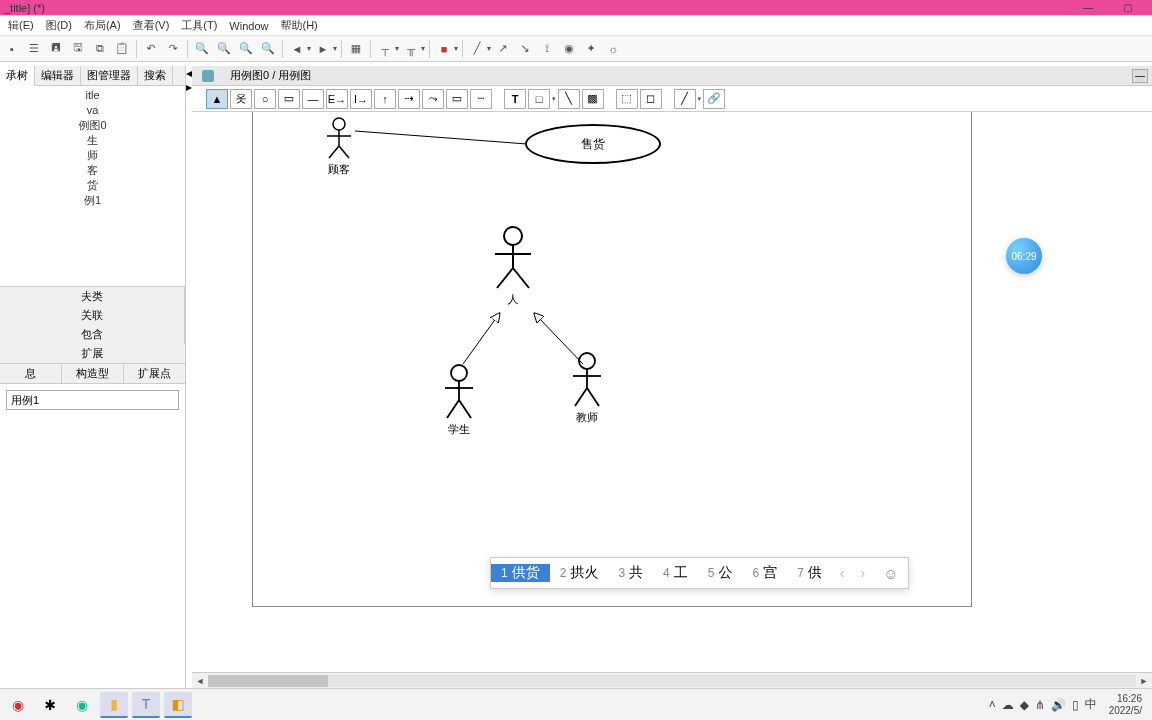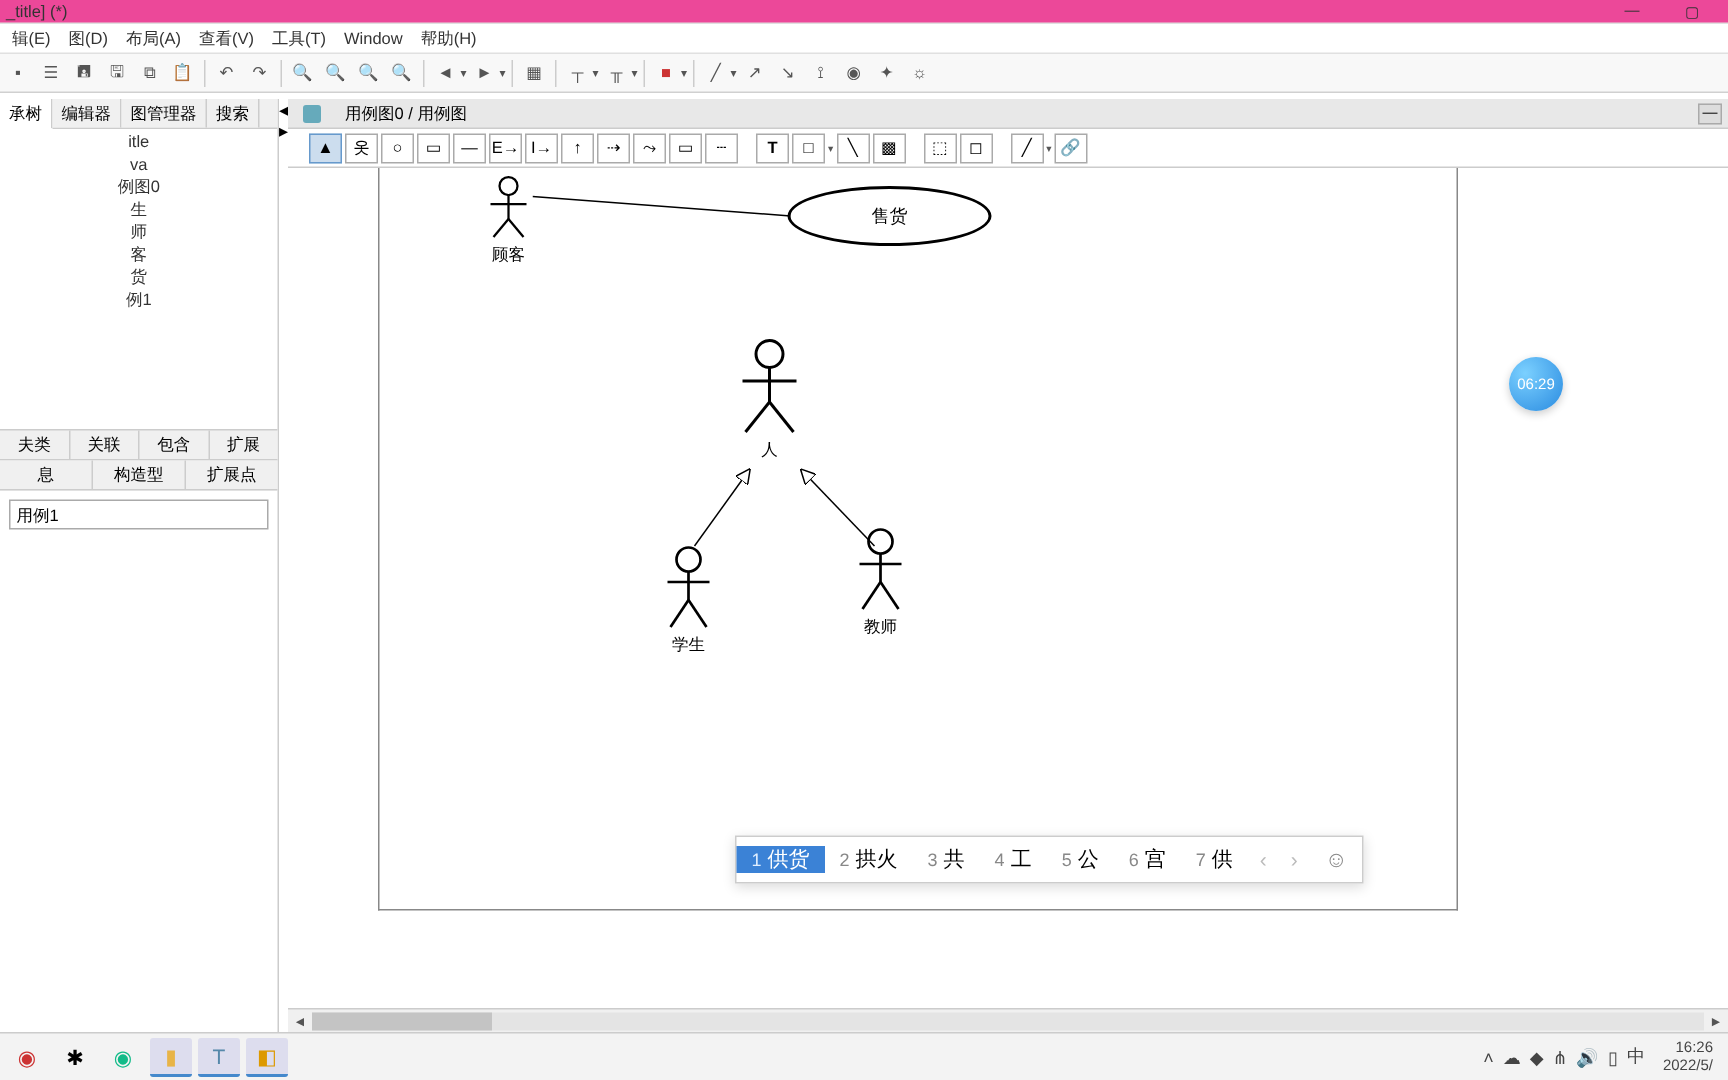--- a/index.html
+++ b/index.html
@@ -21,21 +21,21 @@
 
 .left-panel { width: 186px; background: #fff; border-right: 1px solid #ccc; display: flex; flex-direction: column; }
 
 .tab-strip { display: flex; border-bottom: 1px solid #ccc; background: #f0f0f0; }
 .tab-strip .tab { padding: 2px 6px; font-size: 11px; border-right: 1px solid #ccc; cursor: pointer; background: #f0f0f0; }
 .tab-strip .tab.active { background: #fff; border-bottom: 1px solid #fff; margin-bottom: -1px; }
 
 .tree { padding: 2px 4px; font-size: 11px; color: #333; line-height: 15px; flex: 1; overflow: auto; }
 .tree .node { white-space: nowrap; text-align: center; }
 
-.mid-tabs { display: flex; border-top: 1px solid #ccc; border-bottom: 1px solid #ccc; background: #f0f0f0; }
+.mid-tabs { display: flex; border-top: 1px solid #ccc; border-bottom: 1px solid #ccc; background: #f0f0f0; flex-direction: column; }
 .mid-tabs .mtab { flex: 1; text-align: center; padding: 2px 0; font-size: 11px; border-right: 1px solid #ccc; cursor: pointer; }
 .mid-tabs .mtab:last-child { border-right: none; }
 
 .mid-tabs2 { display: flex; border-bottom: 1px solid #ccc; background: #f0f0f0; }
 .mid-tabs2 .mtab { flex: 1; text-align: center; padding: 2px 0; font-size: 11px; border-right: 1px solid #ccc; cursor: pointer; }
 .mid-tabs2 .mtab:last-child { border-right: none; }
 
 .sel-input { margin: 6px; padding: 3px 4px; border: 1px solid #aaa; font-size: 11px; }
 
 .empty-flex { flex: 1; }

